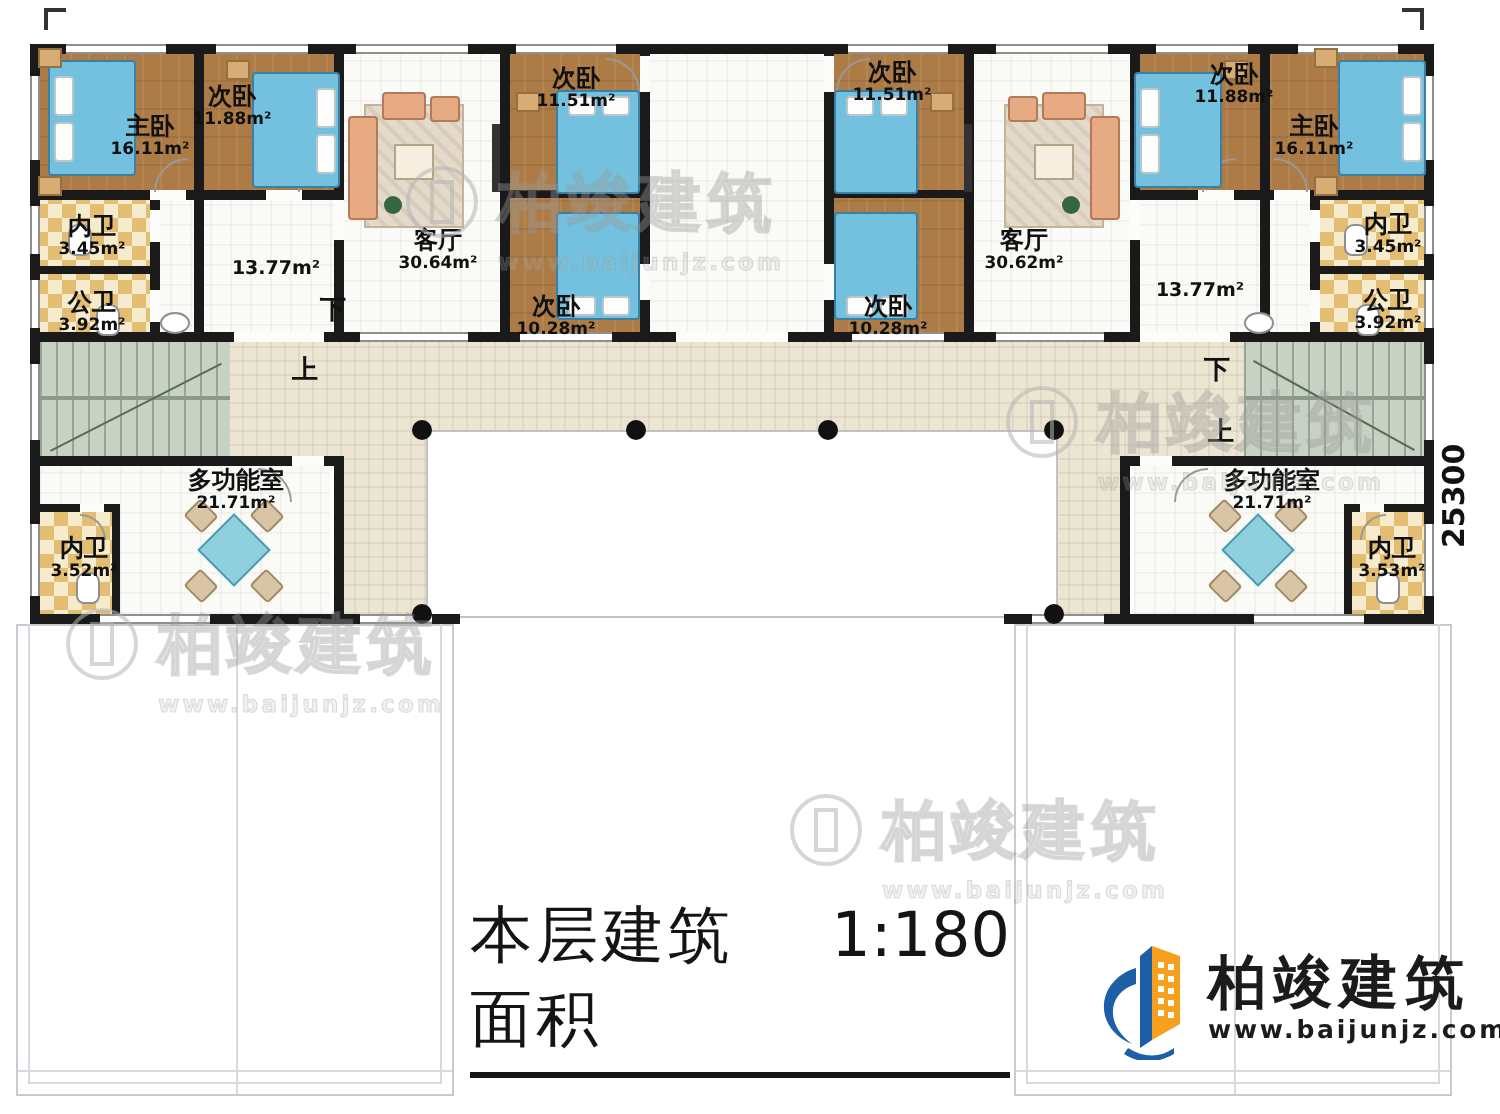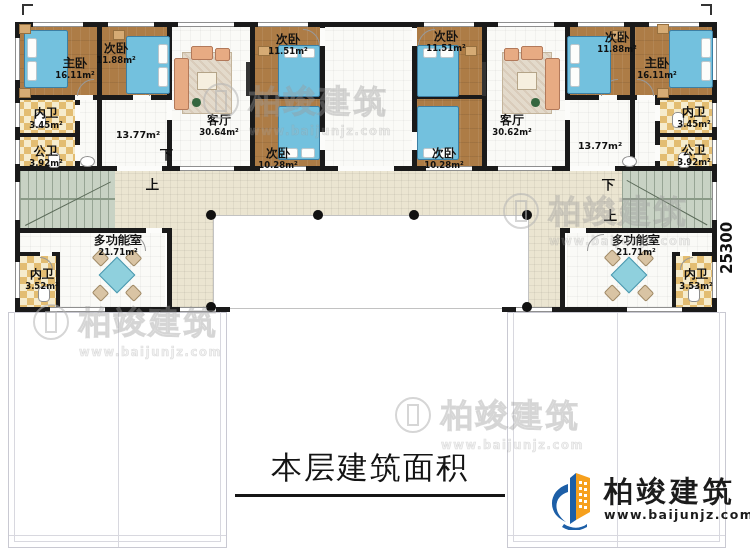--- a/index.html
+++ b/index.html
@@ -401,20 +401,21 @@
         <rect x="16" y="11" width="10" height="20" fill="none" stroke="#b5b5b5" stroke-width="2"></rect>
       </svg>
     <div class="wmt">
       <span class="wmb">柏竣建筑</span>
       <span class="wmu">www.baijunjz.com</span>
     </div>
   </div>
 
   <div class="titlebox">
     <span class="t1">本层建筑面积</span>
+    <span class="t2">1:180</span>
   </div>
 
   <div class="brandbox">
     <svg width="54" height="62" viewBox="0 0 54 62">
       <path d="M26 16 C6 22 4 46 24 54 C10 44 12 28 26 24 Z" fill="#1d5fa7"></path>
       <path d="M22 56 C30 61 38 61 45 56 L45 59 C36 64 28 64 20 59 Z" fill="#1d5fa7"></path>
       <path d="M28 10 L34 5 L34 52 L28 56 Z" fill="#1d5fa7"></path>
       <path d="M34 5 L48 10 L48 44 L34 52 Z" fill="#f6a01d"></path>
       <g fill="#ffffff">
         <rect x="37" y="13" width="3" height="3"></rect>

